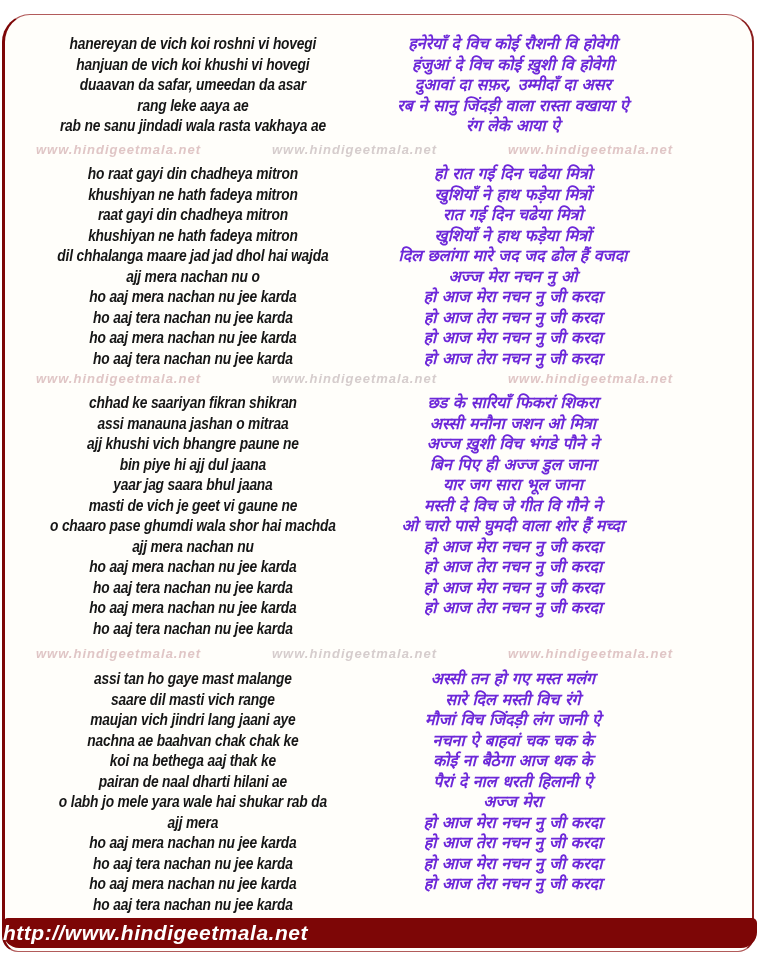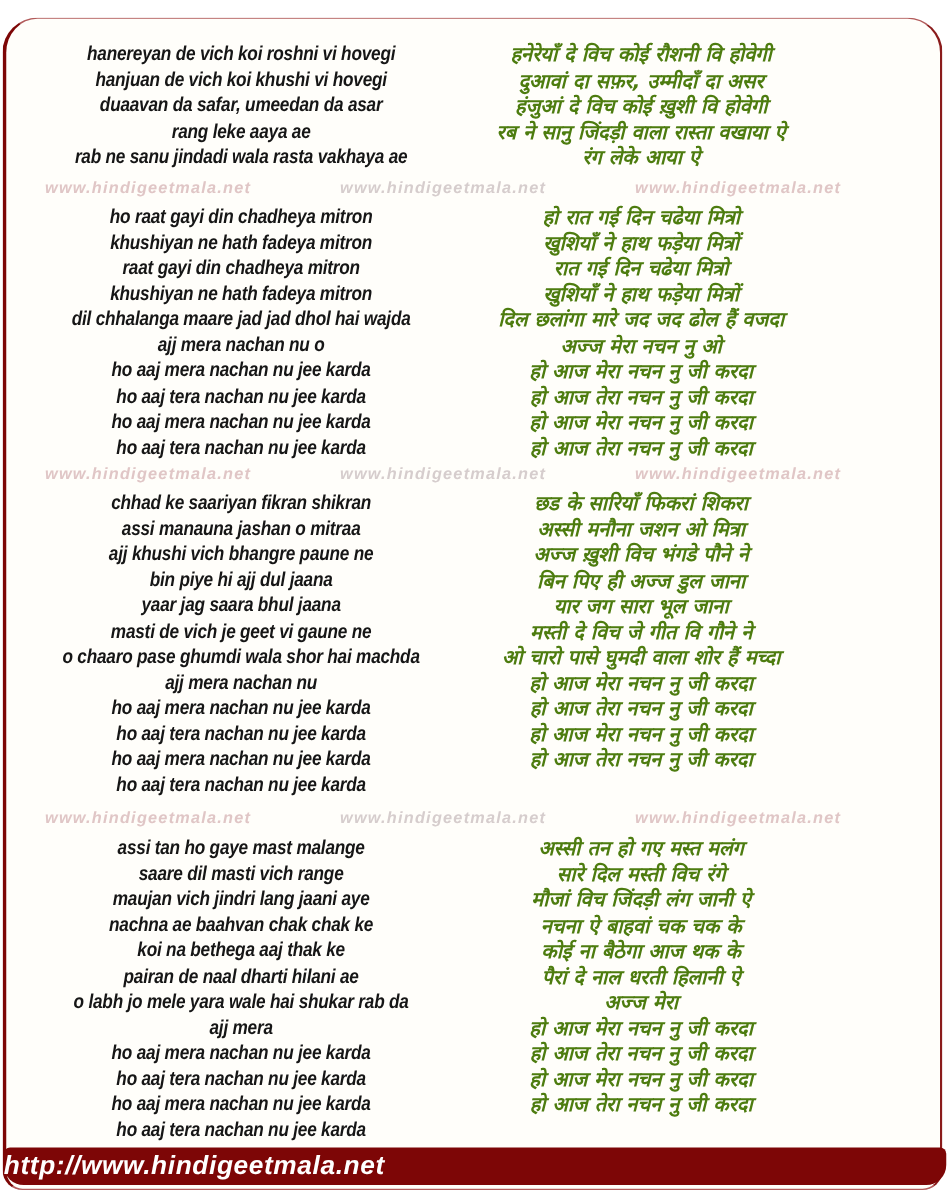--- a/index.html
+++ b/index.html
@@ -19,21 +19,21 @@
   .col{white-space:nowrap;}
   .col .line{height:20.5px;line-height:20.5px;white-space:nowrap;}
   .col.left{
     width:425px;text-align:center;
     font-style:italic;font-weight:bold;font-size:16px;color:#161616;
     transform:scaleX(0.86);transform-origin:50% 0;
     letter-spacing:-0.2px;
   }
   .col.right{
     width:280px;text-align:center;
-    font-style:italic;font-weight:bold;font-size:16px;color:#4d7c0f;
+    font-style:italic;font-weight:bold;font-size:16px;color:#6d28d9;
     font-family:"DejaVu Sans","Liberation Sans",sans-serif;
   }
   .wm{position:absolute;left:0;width:760px;height:22px;overflow:hidden;}
   .wm .w{
     position:absolute;top:0;white-space:nowrap;
     font-style:italic;font-weight:bold;font-size:13px;letter-spacing:1px;
     color:#e0c6c6;
   }
   .wm .w1{left:36px;}
   .wm .w2{left:272px;color:#d6cdcd;}
@@ -57,22 +57,22 @@
   <section class="sec" style="top:34px">
     <div class="col left">
         <div class="line">hanereyan de vich koi roshni vi hovegi</div>
         <div class="line">hanjuan de vich koi khushi vi hovegi</div>
         <div class="line">duaavan da safar, umeedan da asar</div>
         <div class="line">rang leke aaya ae</div>
         <div class="line">rab ne sanu jindadi wala rasta vakhaya ae</div>
       </div>
     <div class="col right">
         <div class="line">हनेरेयाँ दे विच कोई रौशनी वि होवेगी</div>
+        <div class="line">हंजुआं दे विच कोई ख़ुशी वि होवेगी</div>
         <div class="line">दुआवां दा सफ़र, उम्मीदाँ दा असर</div>
-        <div class="line">हंजुआं दे विच कोई ख़ुशी वि होवेगी</div>
         <div class="line">रब ने सानु जिंदड़ी वाला रास्ता वखाया ऐ</div>
         <div class="line">रंग लेके आया ऐ</div>
       </div>
   </section>
 
   <div class="wm" style="top:142px">
     <span class="w w1">www.hindigeetmala.net</span>
     <span class="w w2">www.hindigeetmala.net</span>
     <span class="w w3">www.hindigeetmala.net</span>
   </div>

